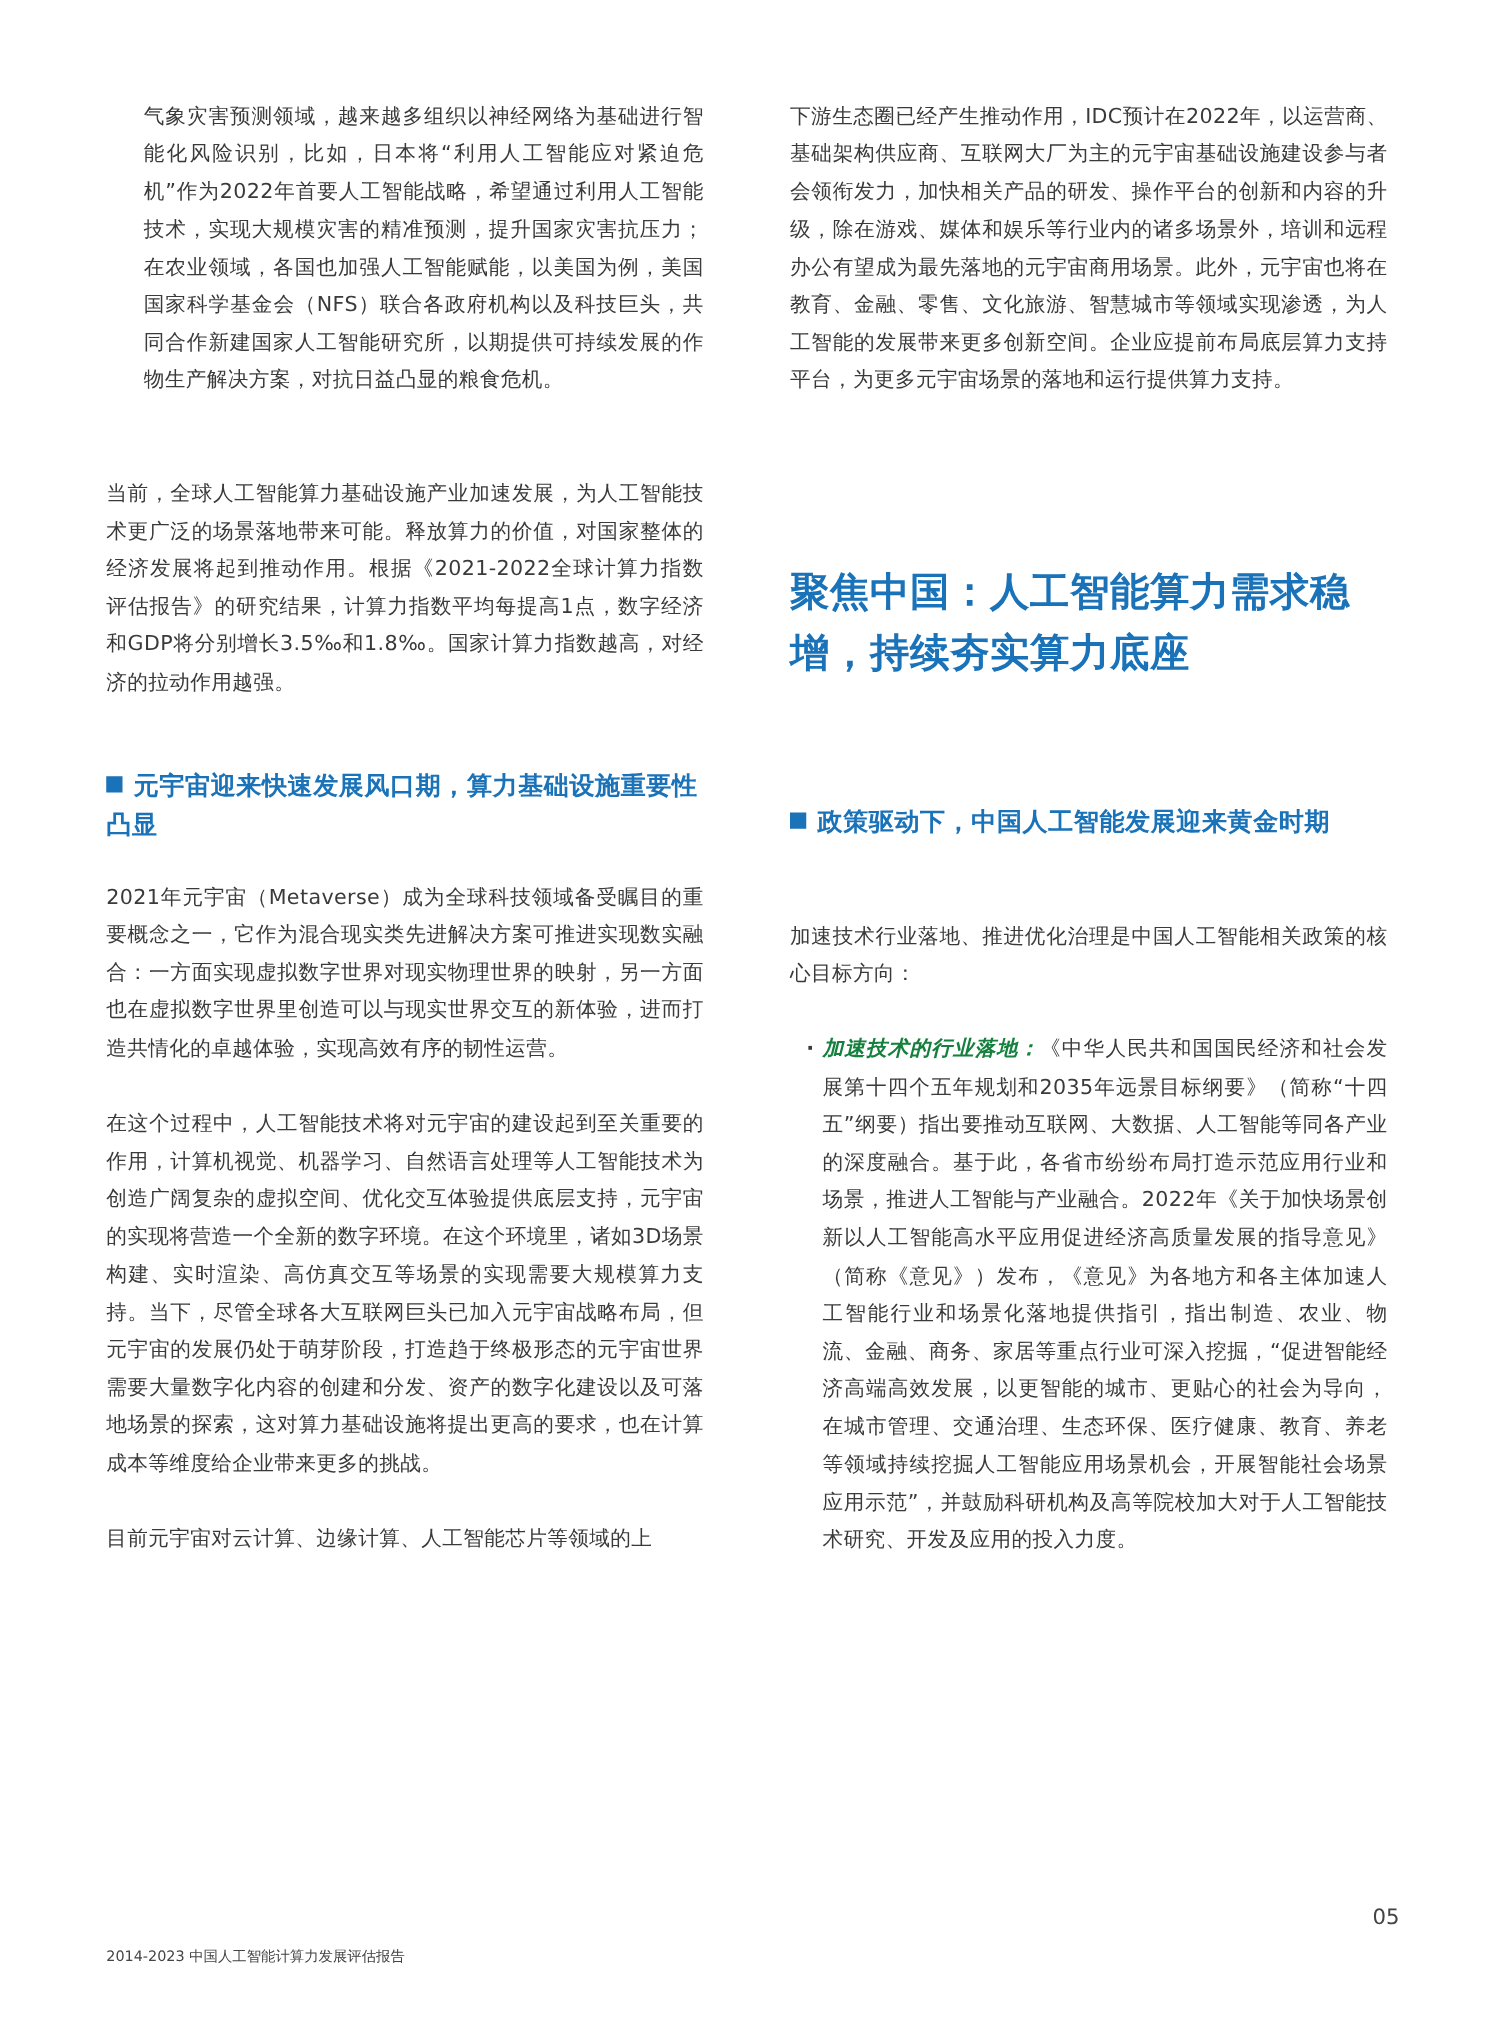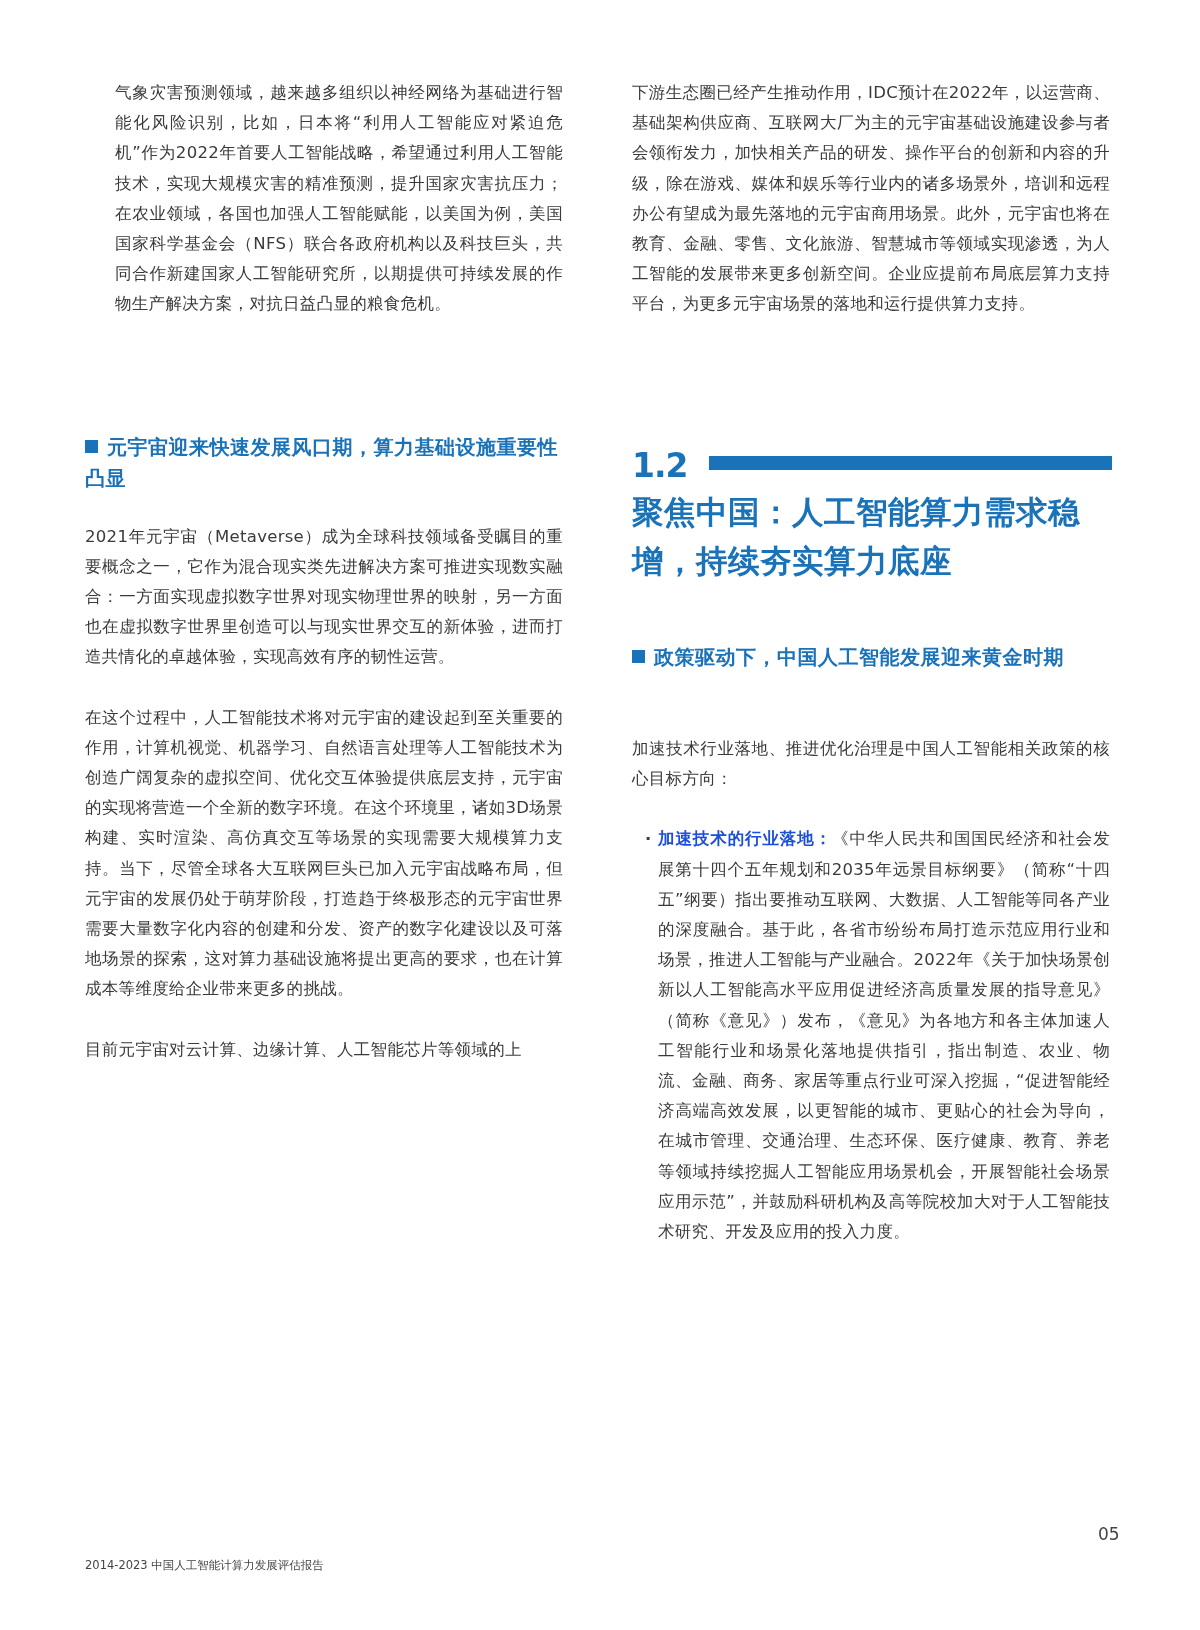--- a/index.html
+++ b/index.html
@@ -26,50 +26,47 @@
   .sec-wrap { position: absolute; left: 632px; top: 446px; width: 480px; }
   .sec-num-row { display: flex; align-items: center; height: 38px; }
   .sec-num { color: #1a72b8; font-weight: bold; font-size: 33px; letter-spacing: -1px; }
   .sec-bar { flex: 1; height: 14px; background: #1a72b8; margin-left: 22px; margin-top: -4px; }
   .sec-title {
     color: #1a72b8; font-weight: bold; font-size: 31.5px; line-height: 49px;
     margin: 4px 0 0 0; letter-spacing: 0.5px;
   }
   .bullet-item { position: relative; padding-left: 26px; }
   .bullet-dot { position: absolute; left: 13px; top: 0; font-weight: bold; }
-  .bold { font-weight: bold; color: #1d4ed8; }
+  .bold { font-weight: bold; color: #15803d; font-style: italic; }
   .footer-left { position: absolute; left: 85px; top: 1558px; font-size: 11.5px; color: #444; }
   .footer-right { position: absolute; left: 1098px; top: 1524px; font-size: 17px; color: #444; }
 </style>
 </head>
 <body>
 
 <div class="col col-left">
   <p class="body indent">气象灾害预测领域，越来越多组织以神经网络为基础进行智能化风险识别，比如，日本将“利用人工智能应对紧迫危机”作为2022年首要人工智能战略，希望通过利用人工智能技术，实现大规模灾害的精准预测，提升国家灾害抗压力；在农业领域，各国也加强人工智能赋能，以美国为例，美国国家科学基金会（NFS）联合各政府机构以及科技巨头，共同合作新建国家人工智能研究所，以期提供可持续发展的作物生产解决方案，对抗日益凸显的粮食危机。</p>
   <div class="gap"></div>
   <div class="gap"></div>
+  <p class="body">当前，全球人工智能算力基础设施产业加速发展，为人工智能技术更广泛的场景落地带来可能。释放算力的价值，对国家整体的经济发展将起到推动作用。根据《2021-2022全球计算力指数评估报告》的研究结果，计算力指数平均每提高1点，数字经济和GDP将分别增长3.5‰和1.8‰。国家计算力指数越高，对经济的拉动作用越强。</p>
   <div class="gap" style="height:52px"></div>
   <h3 class="sub-heading"><span class="sq"></span><span>元宇宙迎来快速发展风口期，算力基础设施重要性凸显</span></h3>
   <div class="gap" style="height:28px"></div>
   <p class="body">2021年元宇宙（Metaverse）成为全球科技领域备受瞩目的重要概念之一，它作为混合现实类先进解决方案可推进实现数实融合：一方面实现虚拟数字世界对现实物理世界的映射，另一方面也在虚拟数字世界里创造可以与现实世界交互的新体验，进而打造共情化的卓越体验，实现高效有序的韧性运营。</p>
   <div class="gap"></div>
   <p class="body">在这个过程中，人工智能技术将对元宇宙的建设起到至关重要的作用，计算机视觉、机器学习、自然语言处理等人工智能技术为创造广阔复杂的虚拟空间、优化交互体验提供底层支持，元宇宙的实现将营造一个全新的数字环境。在这个环境里，诸如3D场景构建、实时渲染、高仿真交互等场景的实现需要大规模算力支持。当下，尽管全球各大互联网巨头已加入元宇宙战略布局，但元宇宙的发展仍处于萌芽阶段，打造趋于终极形态的元宇宙世界需要大量数字化内容的创建和分发、资产的数字化建设以及可落地场景的探索，这对算力基础设施将提出更高的要求，也在计算成本等维度给企业带来更多的挑战。</p>
   <div class="gap"></div>
   <p class="body">目前元宇宙对云计算、边缘计算、人工智能芯片等领域的上</p>
 </div>
 
 <div class="col col-right">
   <p class="body">下游生态圈已经产生推动作用，IDC预计在2022年，以运营商、基础架构供应商、互联网大厂为主的元宇宙基础设施建设参与者会领衔发力，加快相关产品的研发、操作平台的创新和内容的升级，除在游戏、媒体和娱乐等行业内的诸多场景外，培训和远程办公有望成为最先落地的元宇宙商用场景。此外，元宇宙也将在教育、金融、零售、文化旅游、智慧城市等领域实现渗透，为人工智能的发展带来更多创新空间。企业应提前布局底层算力支持平台，为更多元宇宙场景的落地和运行提供算力支持。</p>
 </div>
 
 <div class="sec-wrap">
-  <div class="sec-num-row">
-    <span class="sec-num">1.2</span>
-    <span class="sec-bar"></span>
-  </div>
   <h2 class="sec-title">聚焦中国：人工智能算力需求稳增，持续夯实算力底座</h2>
 </div>
 
 <div class="col" style="left:632px; top:642px; width:478px;">
   <h3 class="sub-heading"><span class="sq"></span><span>政策驱动下，中国人工智能发展迎来黄金时期</span></h3>
   <div class="gap" style="height:31px"></div>
   <div class="gap"></div>
   <p class="body">加速技术行业落地、推进优化治理是中国人工智能相关政策的核心目标方向：</p>
   <div class="gap"></div>
   <div class="bullet-item">

